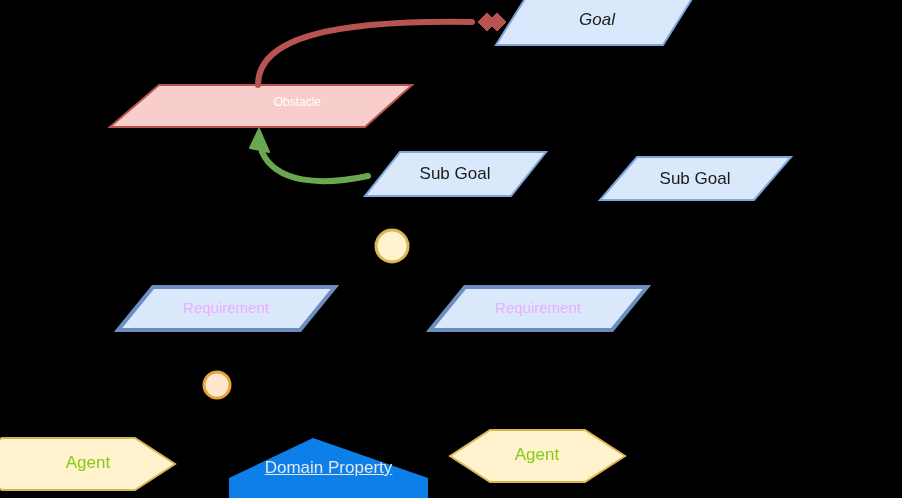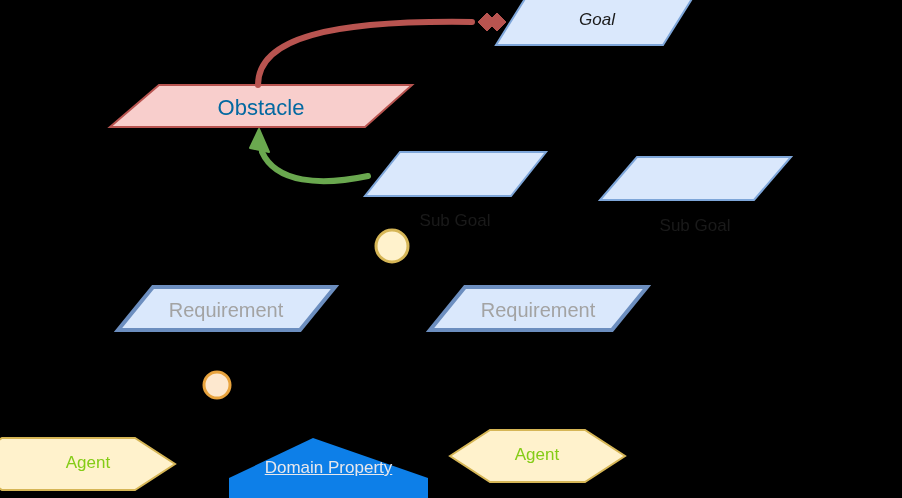--- a/index.html
+++ b/index.html
@@ -29,23 +29,23 @@
   .node-label {
     position: absolute;
     pointer-events: none;
     white-space: nowrap;
     font-family: "Liberation Sans", sans-serif;
     font-size: 17px;
     color: #1a1a1a;
     text-align: center;
   }
   .label-goal      { font-size: 17px; color: #1a1a1a; }
-  .label-obstacle  { font-size: 22px; color: #0369a1; }
-  .label-subgoal   { font-size: 17px; color: #1a1a1a; margin-top: 47px; }
-  .label-req       { font-size: 20px; color: #a3a3a3; }
+  .label-obstacle  { font-size: 12px; color: #ffffff; text-align: right; }
+  .label-subgoal   { font-size: 17px; color: #1a1a1a; }
+  .label-req       { font-size: 15px; color: #f0abfc; }
   .label-agent     { font-size: 17px; color: #84cc16; }
   .label-domprop   { font-size: 17px; color: #e8e8ec; }
 </style>
 </head>
 <body>
 
 <div id="canvas">
 
   <svg class="layer" viewBox="0 0 902 498" xmlns="http://www.w3.org/2000/svg">
 

